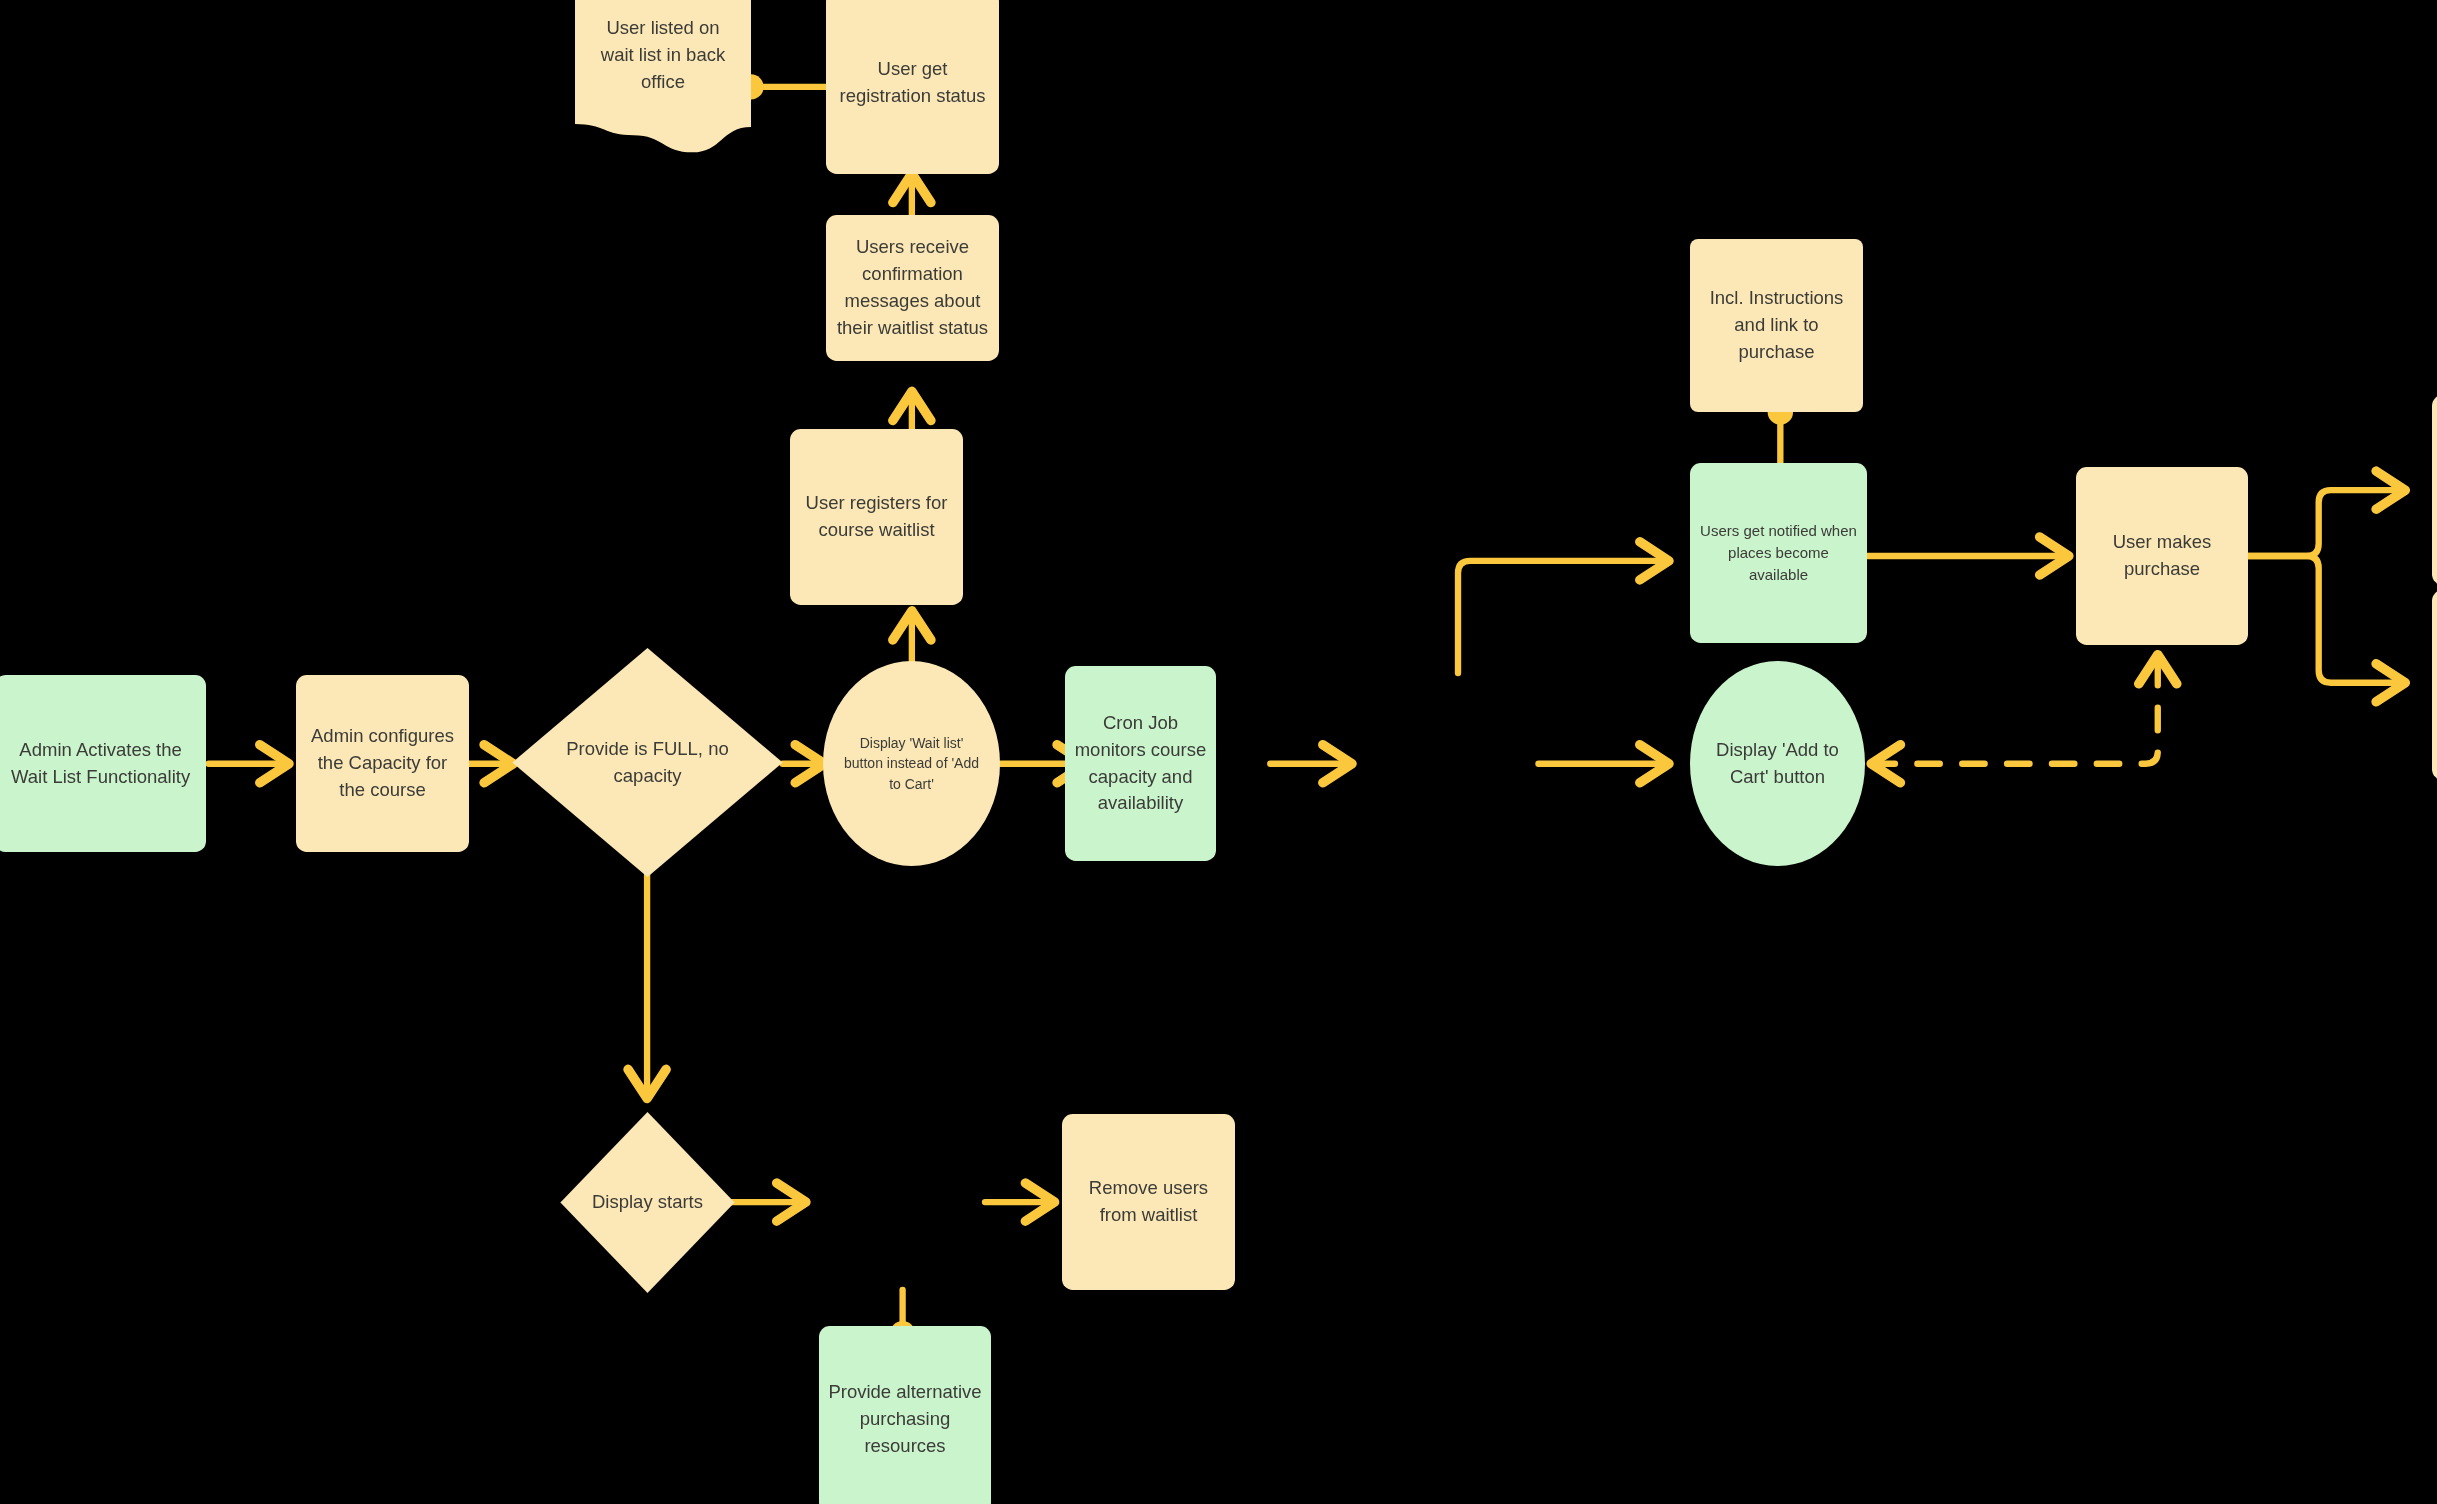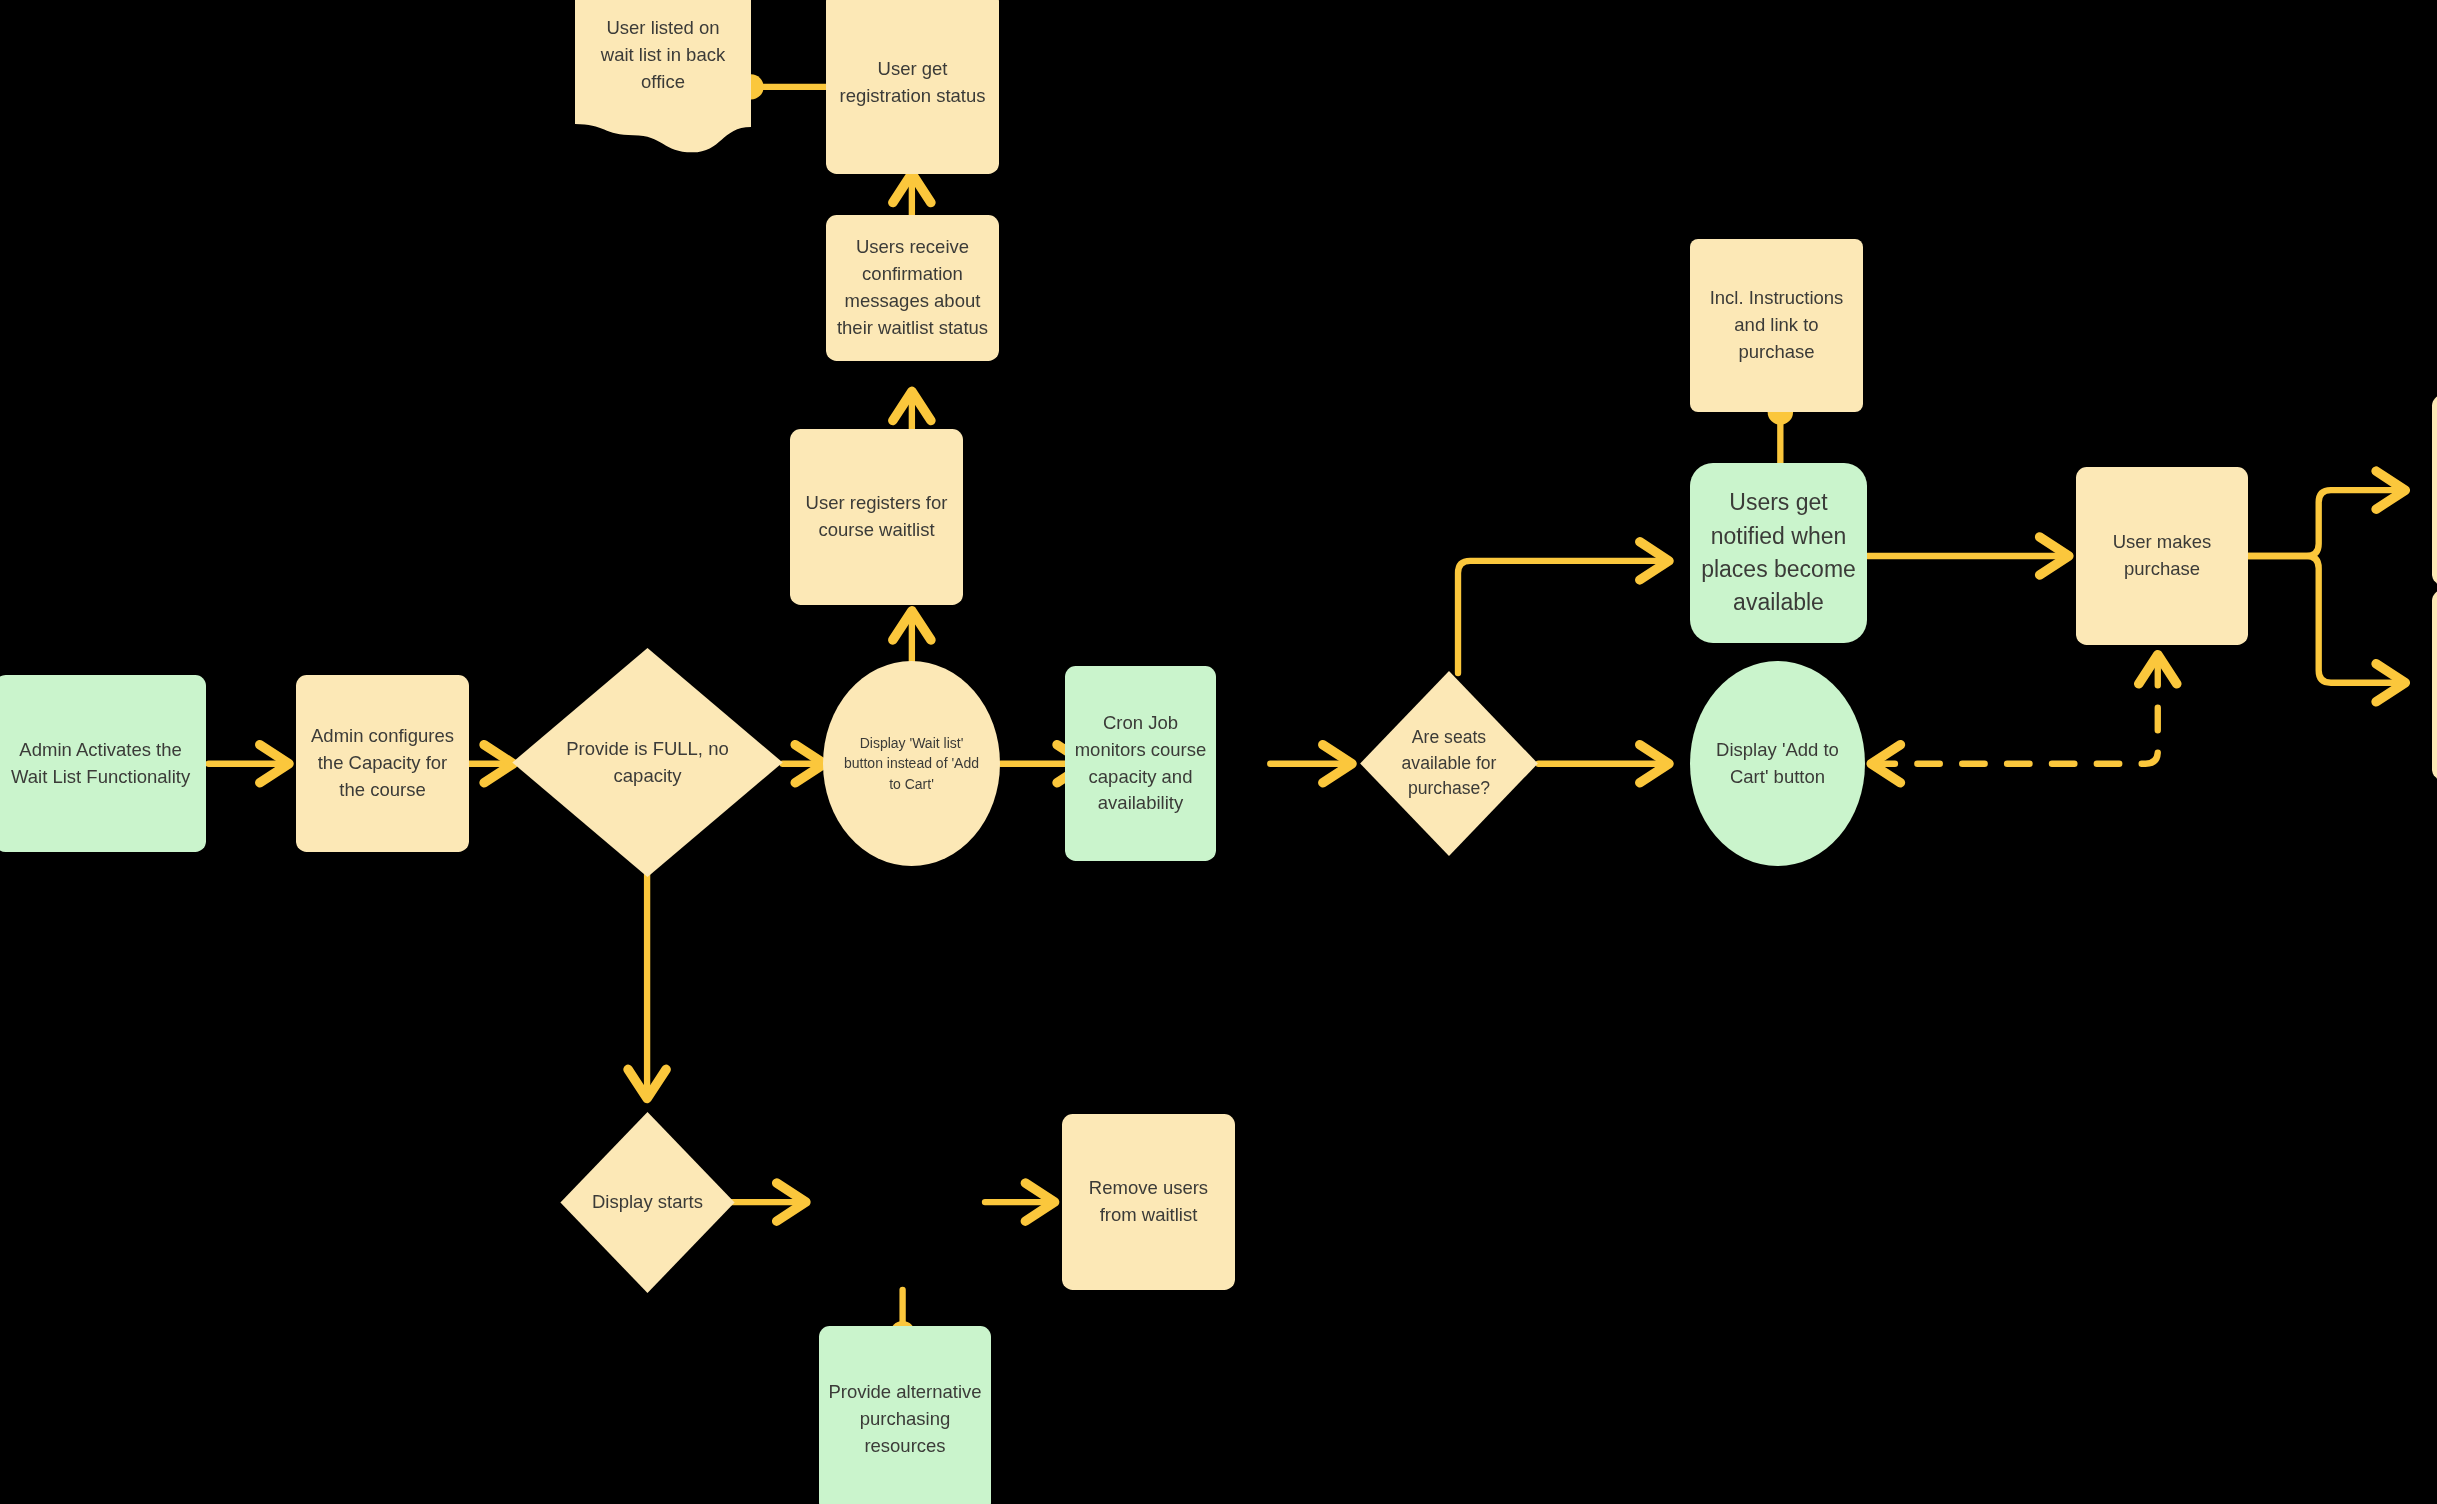--- a/index.html
+++ b/index.html
@@ -124,34 +124,26 @@
   </div>
 
   <div class="node ellipse fill-yellow" style="left:823px;top:661px;width:177px;height:205px;font-size:14px;padding:4.9px 16.6px;">
     <span>Display 'Wait list' button instead of 'Add to Cart'</span>
   </div>
 
   <div class="node rect fill-green" style="left:1065px;top:666px;width:151px;height:195px;font-size:18.5px;">
     <span>Cron Job monitors course capacity and availability</span>
   </div>
 
-  <div class="diamond-wrap" style="left:1360px;top:671px;width:178px;height:185px;">
-    <svg viewBox="0 0 365 380" width="178" height="185">
-      <polygon points="182.5,0 365,190 182.5,380 0,190" fill="#fce8b6"></polygon>
-    </svg>
-    <div class="diamond-label" style="height:185px;font-size:17.6px;padding:0 10%;">
-      <span>Are seats available for purchase?</span>
-    </div>
-  </div>
 
   <div class="node ellipse fill-green" style="left:1690px;top:661px;width:175px;height:205px;font-size:18.5px;padding:4.9px 14.6px;">
     <span>Display 'Add to Cart' button</span>
   </div>
 
-  <div class="node rect fill-green" style="left:1690px;top:463px;width:177px;height:180px;font-size:23px;border-radius:23px;">
+  <div class="node rect fill-green" style="left:1690px;top:463px;width:177px;height:180px;font-size:15px;">
     <span>Users get notified when places become available</span>
   </div>
 
   <div class="node rect fill-yellow" style="left:1690px;top:239px;width:173px;height:173px;font-size:18.5px;border-radius:8px;">
     <span>Incl. Instructions and link to purchase</span>
   </div>
 
   <div class="node rect fill-yellow" style="left:2076px;top:467px;width:172px;height:178px;font-size:18.5px;">
     <span>User makes purchase</span>
   </div>

